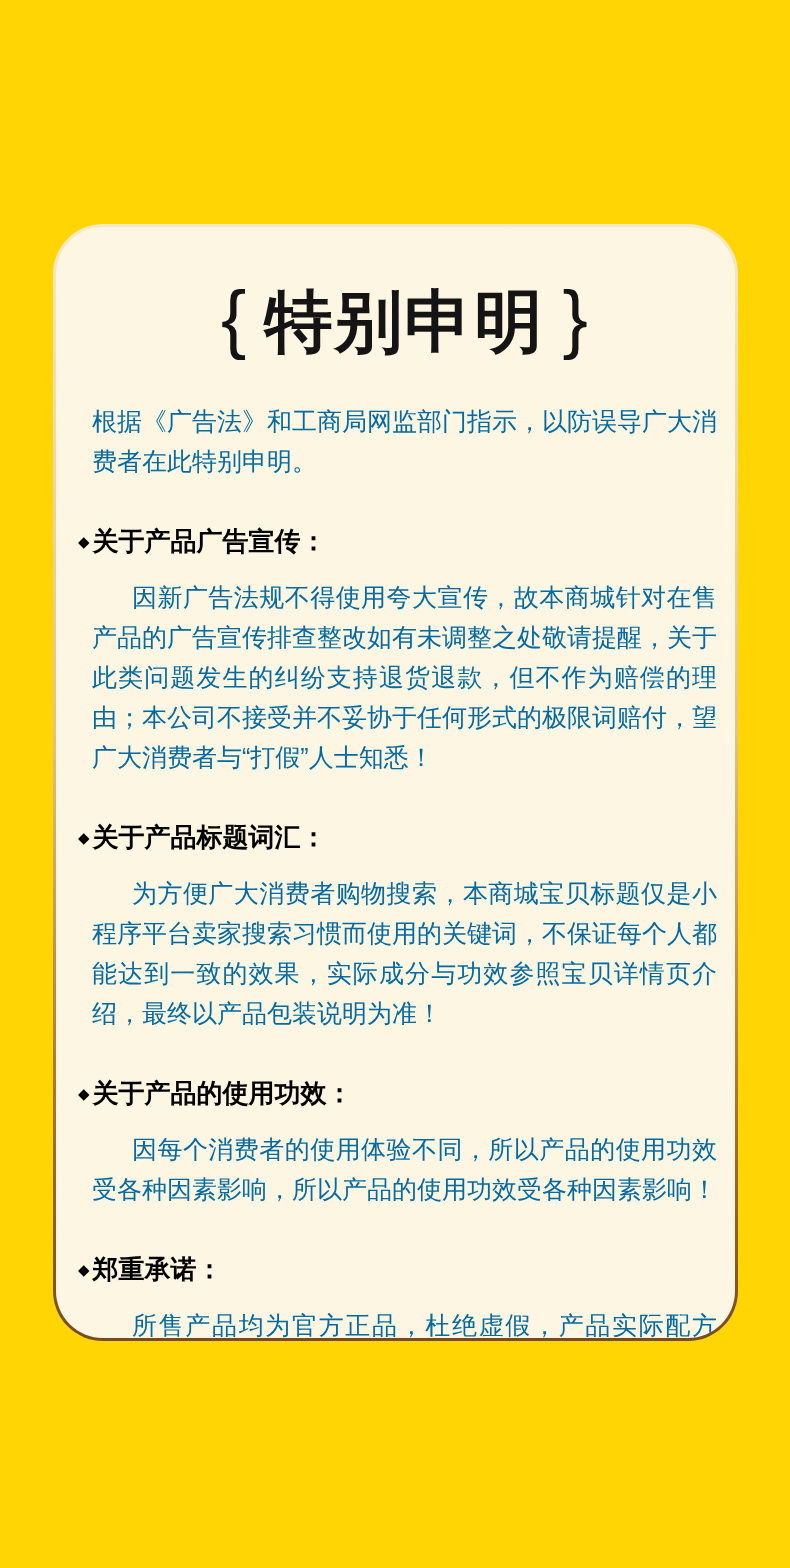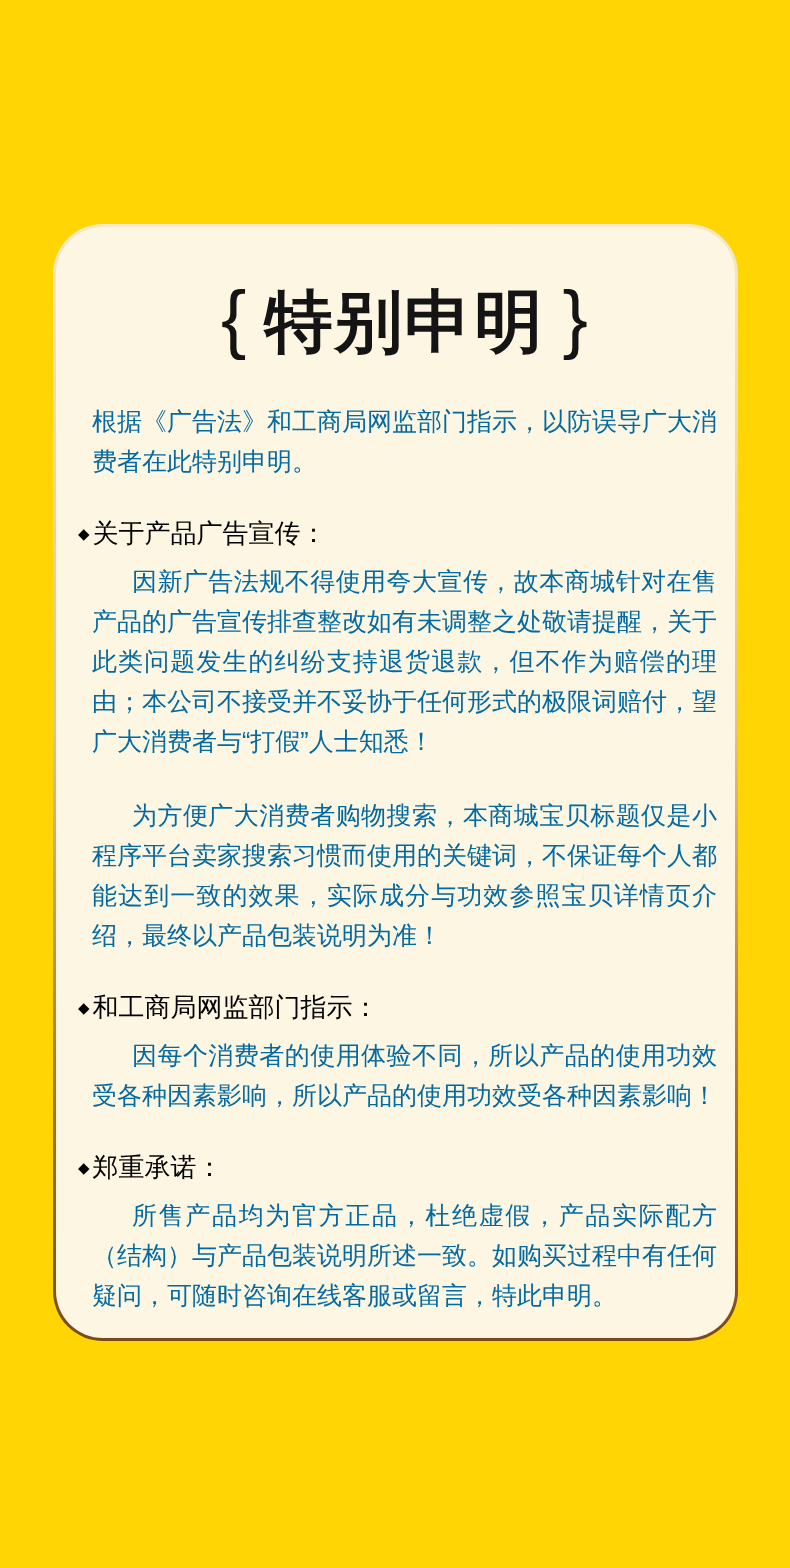--- a/index.html
+++ b/index.html
@@ -57,22 +57,22 @@
   .intro {
     margin-top: 36px;
     font-size: 25px;
     line-height: 40px;
     color: #0369a1;
     text-align: justify;
   }
   .section { margin-top: 34px; }
   .section-heading {
     font-size: 26px;
-    line-height: 36px;
-    font-weight: 400;
+    line-height: 52px;
+    font-weight: 700;
     color: #000000;
     white-space: nowrap;
   }
   .bullet {
     display: inline-block;
     font-size: 15px;
     margin-left: -14px;
     margin-right: 3px;
     transform: translateY(-3px);
     color: #000000;
@@ -102,26 +102,29 @@
       <p class="intro">根据《广告法》和工商局网监部门指示，以防误导广大消费者在此特别申明。</p>
 
       <div class="section">
         <div class="section-heading">
           <span class="bullet">◆</span><span>关于产品广告宣传：</span>
         </div>
         <p class="section-body">因新广告法规不得使用夸大宣传，故本商城针对在售产品的广告宣传排查整改如有未调整之处敬请提醒，关于此类问题发生的纠纷支持退货退款，但不作为赔偿的理由；本公司不接受并不妥协于任何形式的极限词赔付，望广大消费者与“打假”人士知悉！</p>
       </div>
 
       <div class="section">
+        <div class="section-heading">
+          <span class="bullet">◆</span><span>关于产品标题词汇：</span>
+        </div>
         <p class="section-body">为方便广大消费者购物搜索，本商城宝贝标题仅是小程序平台卖家搜索习惯而使用的关键词，不保证每个人都能达到一致的效果，实际成分与功效参照宝贝详情页介绍，最终以产品包装说明为准！</p>
       </div>
 
       <div class="section">
         <div class="section-heading">
-          <span class="bullet">◆</span><span>和工商局网监部门指示：</span>
+          <span class="bullet">◆</span><span>关于产品的使用功效：</span>
         </div>
         <p class="section-body">因每个消费者的使用体验不同，所以产品的使用功效受各种因素影响，所以产品的使用功效受各种因素影响！</p>
       </div>
 
       <div class="section">
         <div class="section-heading">
           <span class="bullet">◆</span><span>郑重承诺：</span>
         </div>
         <p class="section-body">所售产品均为官方正品，杜绝虚假，产品实际配方（结构）与产品包装说明所述一致。如购买过程中有任何疑问，可随时咨询在线客服或留言，特此申明。</p>
       </div>

